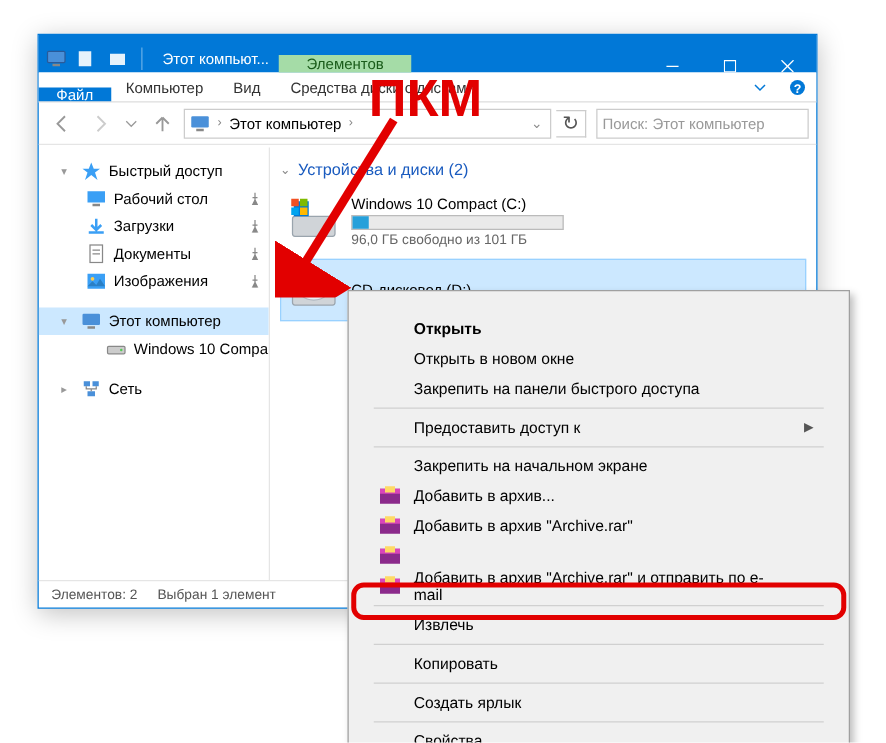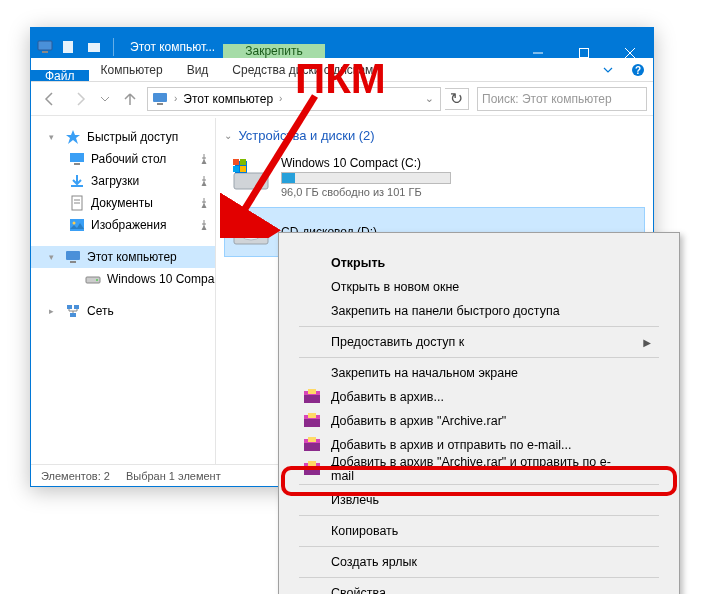--- a/index.html
+++ b/index.html
@@ -90,21 +90,21 @@
           </svg>
         </span>
       <span class="qat-btn">
           <svg width="14" height="14" viewBox="0 0 14 14">
             <rect x="1" y="3" width="12" height="9" fill="#fff" opacity="0.9"></rect>
           </svg>
         </span>
       <span class="qat-sep"></span>
       <span class="title-text">Этот компьют...</span>
     </div>
-    <div class="tab-manage">Закрепить</div>
+    <div class="tab-manage">Элементов</div>
     <div class="title-spacer"></div>
     <div class="win-btn">
         <svg width="10" height="10" viewBox="0 0 10 10">
           <line x1="0" y1="5" x2="10" y2="5" stroke="#fff" stroke-width="1"></line>
         </svg>
       </div>
     <div class="win-btn">
         <svg width="10" height="10" viewBox="0 0 10 10">
           <rect x="0.5" y="0.5" width="9" height="9" fill="none" stroke="#fff"></rect>
         </svg>
@@ -339,21 +339,20 @@
         <rect x="5" y="1" width="8" height="5" fill="#ffd966"></rect>
       </svg>
     <span>Добавить в архив "Archive.rar"</span>
   </div>
   <div class="ctx-item">
     <svg class="ctx-icon" viewBox="0 0 18 18">
         <rect x="1" y="3" width="16" height="12" fill="#8b2a8b"></rect>
         <rect x="1" y="3" width="16" height="4" fill="#d946b8"></rect>
         <rect x="5" y="1" width="8" height="5" fill="#ffd966"></rect>
       </svg>
-    <span>Добавить в архив и отправить по e-mail...</span>
   </div>
   <div class="ctx-item">
     <svg class="ctx-icon" viewBox="0 0 18 18">
         <rect x="1" y="3" width="16" height="12" fill="#8b2a8b"></rect>
         <rect x="1" y="3" width="16" height="4" fill="#d946b8"></rect>
         <rect x="5" y="1" width="8" height="5" fill="#ffd966"></rect>
       </svg>
     <span>Добавить в архив "Archive.rar" и отправить по e-mail</span>
   </div>
   <div class="ctx-sep"></div>

